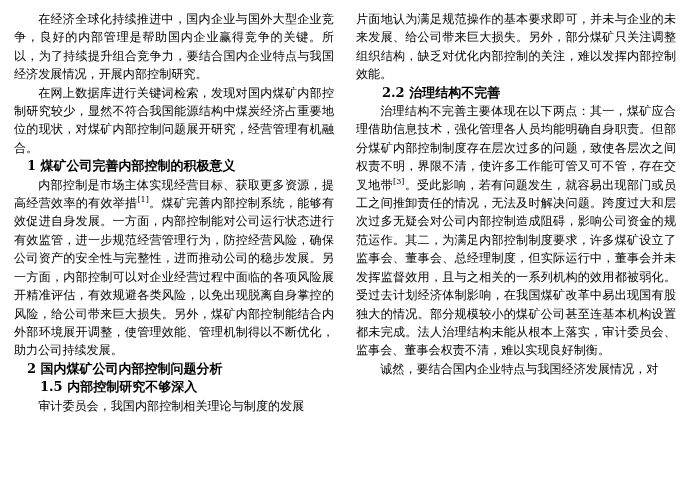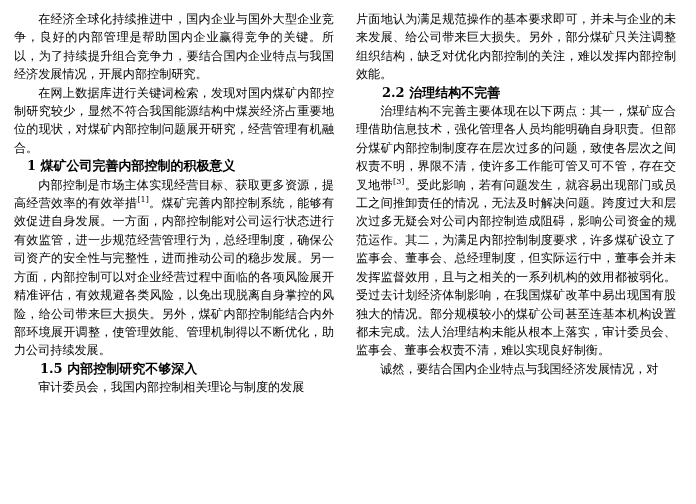--- a/index.html
+++ b/index.html
@@ -62,21 +62,22 @@
 </style>
 </head>
 <body>
 
 <div class="page">
 
   <div class="column">
     <p class="indent">在经济全球化持续推进中，国内企业与国外大型企业竞争，良好的内部管理是帮助国内企业赢得竞争的关键。所以，为了持续提升组合竞争力，要结合国内企业特点与我国经济发展情况，开展内部控制研究。</p>
     <p class="indent">在网上数据库进行关键词检索，发现对国内煤矿内部控制研究较少，显然不符合我国能源结构中煤炭经济占重要地位的现状，对煤矿内部控制问题展开研究，经营管理有机融合。</p>
     <h2 class="heading">1 煤矿公司完善内部控制的积极意义</h2>
-    <p class="indent"><span>内部控制是市场主体实现经营目标、获取更多资源，提高经营效率的有效举措</span><sup>[1]</sup><span>。煤矿完善内部控制系统，能够有效促进自身发展。一方面，内部控制能对公司运行状态进行有效监管，进一步规范经营管理行为，总经理制度，确保公司资产的安全性与完整性，进而推动公司的稳步发展。另一方面，内部控制可以对企业经营过程中面临的各项风险展开精准评估，有效规避各类风险，以免出现脱离自身掌控的风险，给公司带来巨大损失。另外，煤矿内部控制能结合内外部环境展开调整，使管理效能、管理机制得以不断优化，助力公司持续发展。</span></p>
+    <p class="indent"><span>内部控制是市场主体实现经营目标、获取更多资源，提高经营效率的有效举措</span><sup>[1]</sup><span>。煤矿完善内部控制系统，能够有效促进自身发展。一方面，内部控制能对公司运行状态进行有效监管，进一步规范经营管理行为，防控经营风险，确保公司资产的安全性与完整性，进而推动公司的稳步发展。另一方面，内部控制可以对企业经营过程中面临的各项风险展开精准评估，有效规避各类风险，以免出现脱离自身掌控的风险，给公司带来巨大损失。另外，煤矿内部控制能结合内外部环境展开调整，使管理效能、管理机制得以不断优化，助力公司持续发展。</span></p>
+    <h2 class="heading">2 国内煤矿公司内部控制问题分析</h2>
     <h3 class="subheading">1.5 内部控制研究不够深入</h3>
     <p class="indent">审计委员会，我国内部控制相关理论与制度的发展</p>
   </div>
 
   <div class="column">
     <p>片面地认为满足规范操作的基本要求即可，并未与企业的未来发展、给公司带来巨大损失。另外，部分煤矿只关注调整组织结构，缺乏对优化内部控制的关注，难以发挥内部控制效能。</p>
     <h3 class="subheading">2.2 治理结构不完善</h3>
     <p class="indent"><span>治理结构不完善主要体现在以下两点：其一，煤矿应合理借助信息技术，强化管理各人员均能明确自身职责。但部分煤矿内部控制制度存在层次过多的问题，致使各层次之间权责不明，界限不清，使许多工作能可管又可不管，存在交叉地带</span><sup>[3]</sup><span>。受此影响，若有问题发生，就容易出现部门或员工之间推卸责任的情况，无法及时解决问题。跨度过大和层次过多无疑会对公司内部控制造成阻碍，影响公司资金的规范运作。其二，为满足内部控制制度要求，许多煤矿设立了监事会、董事会、总经理制度，但实际运行中，董事会并未发挥监督效用，且与之相关的一系列机构的效用都被弱化。受过去计划经济体制影响，在我国煤矿改革中易出现国有股独大的情况。部分规模较小的煤矿公司甚至连基本机构设置都未完成。法人治理结构未能从根本上落实，审计委员会、监事会、董事会权责不清，难以实现良好制衡。</span></p>
     <p class="indent">诚然，要结合国内企业特点与我国经济发展情况，对</p>
   </div>

